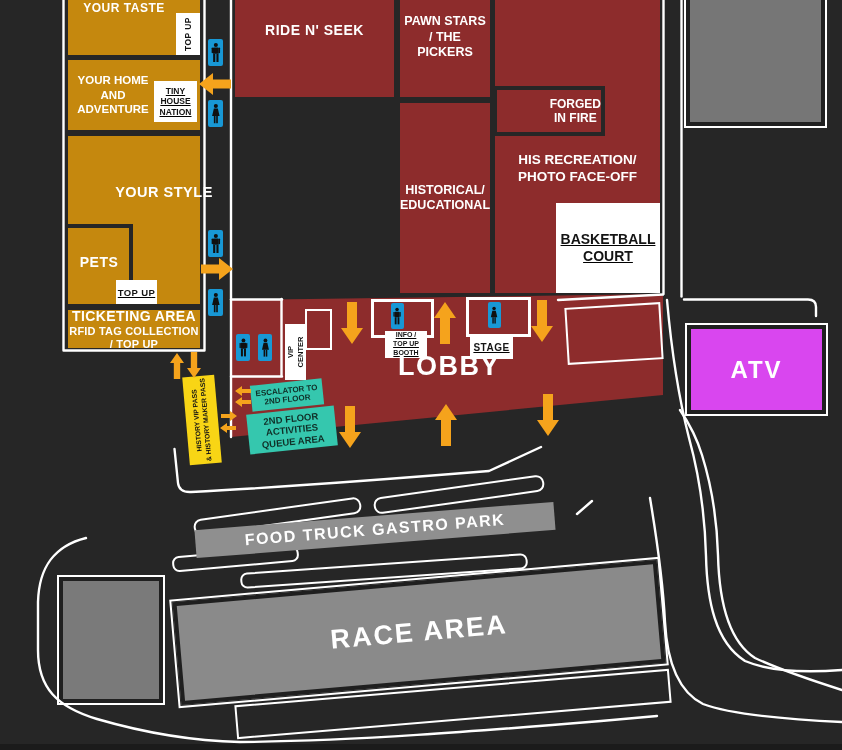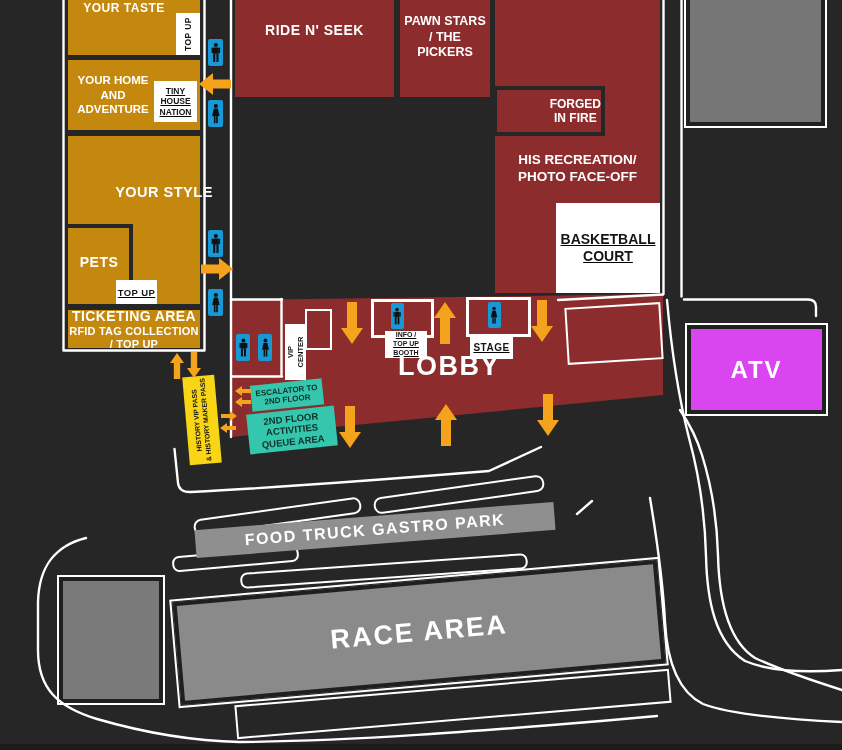--- a/index.html
+++ b/index.html
@@ -103,20 +103,26 @@
   </div>
 
   <div class="whitebox" style="left:556px;top:203px;width:104px;height:90px;z-index:3;">
     <div class="blk" style="font-size:14px;line-height:17px;">
       <div>BASKETBALL</div>
       <div>COURT</div>
     </div>
   </div>
 
 
+  <div class="zone red" style="left:400px;top:103px;width:90px;height:190px;display:flex;align-items:center;justify-content:center;">
+    <div class="lbl" style="font-size:12.5px;line-height:15.5px;">
+      <div>HISTORICAL/</div>
+      <div>EDUCATIONAL</div>
+    </div>
+  </div>
 
   <div class="zone red" style="left:231px;top:293px;width:432px;height:145px;clip-path:polygon(0 7px,432px 1px,432px 102px,0 144px);"></div>
   <div class="lbl" style="position:absolute;left:398px;top:351px;font-size:27px;letter-spacing:1.5px;z-index:4;">LOBBY</div>
 
   <div class="wc" style="left:236px;top:334px;width:14px;height:27px;">
     <svg viewBox="0 0 20 36">
         <circle cx="10" cy="4.4" r="3.5"></circle>
         <rect x="5" y="8.6" width="10" height="11" rx="1.5"></rect>
         <rect x="2.8" y="9" width="2.4" height="9.5" rx="1.2"></rect>
         <rect x="14.8" y="9" width="2.4" height="9.5" rx="1.2"></rect>

